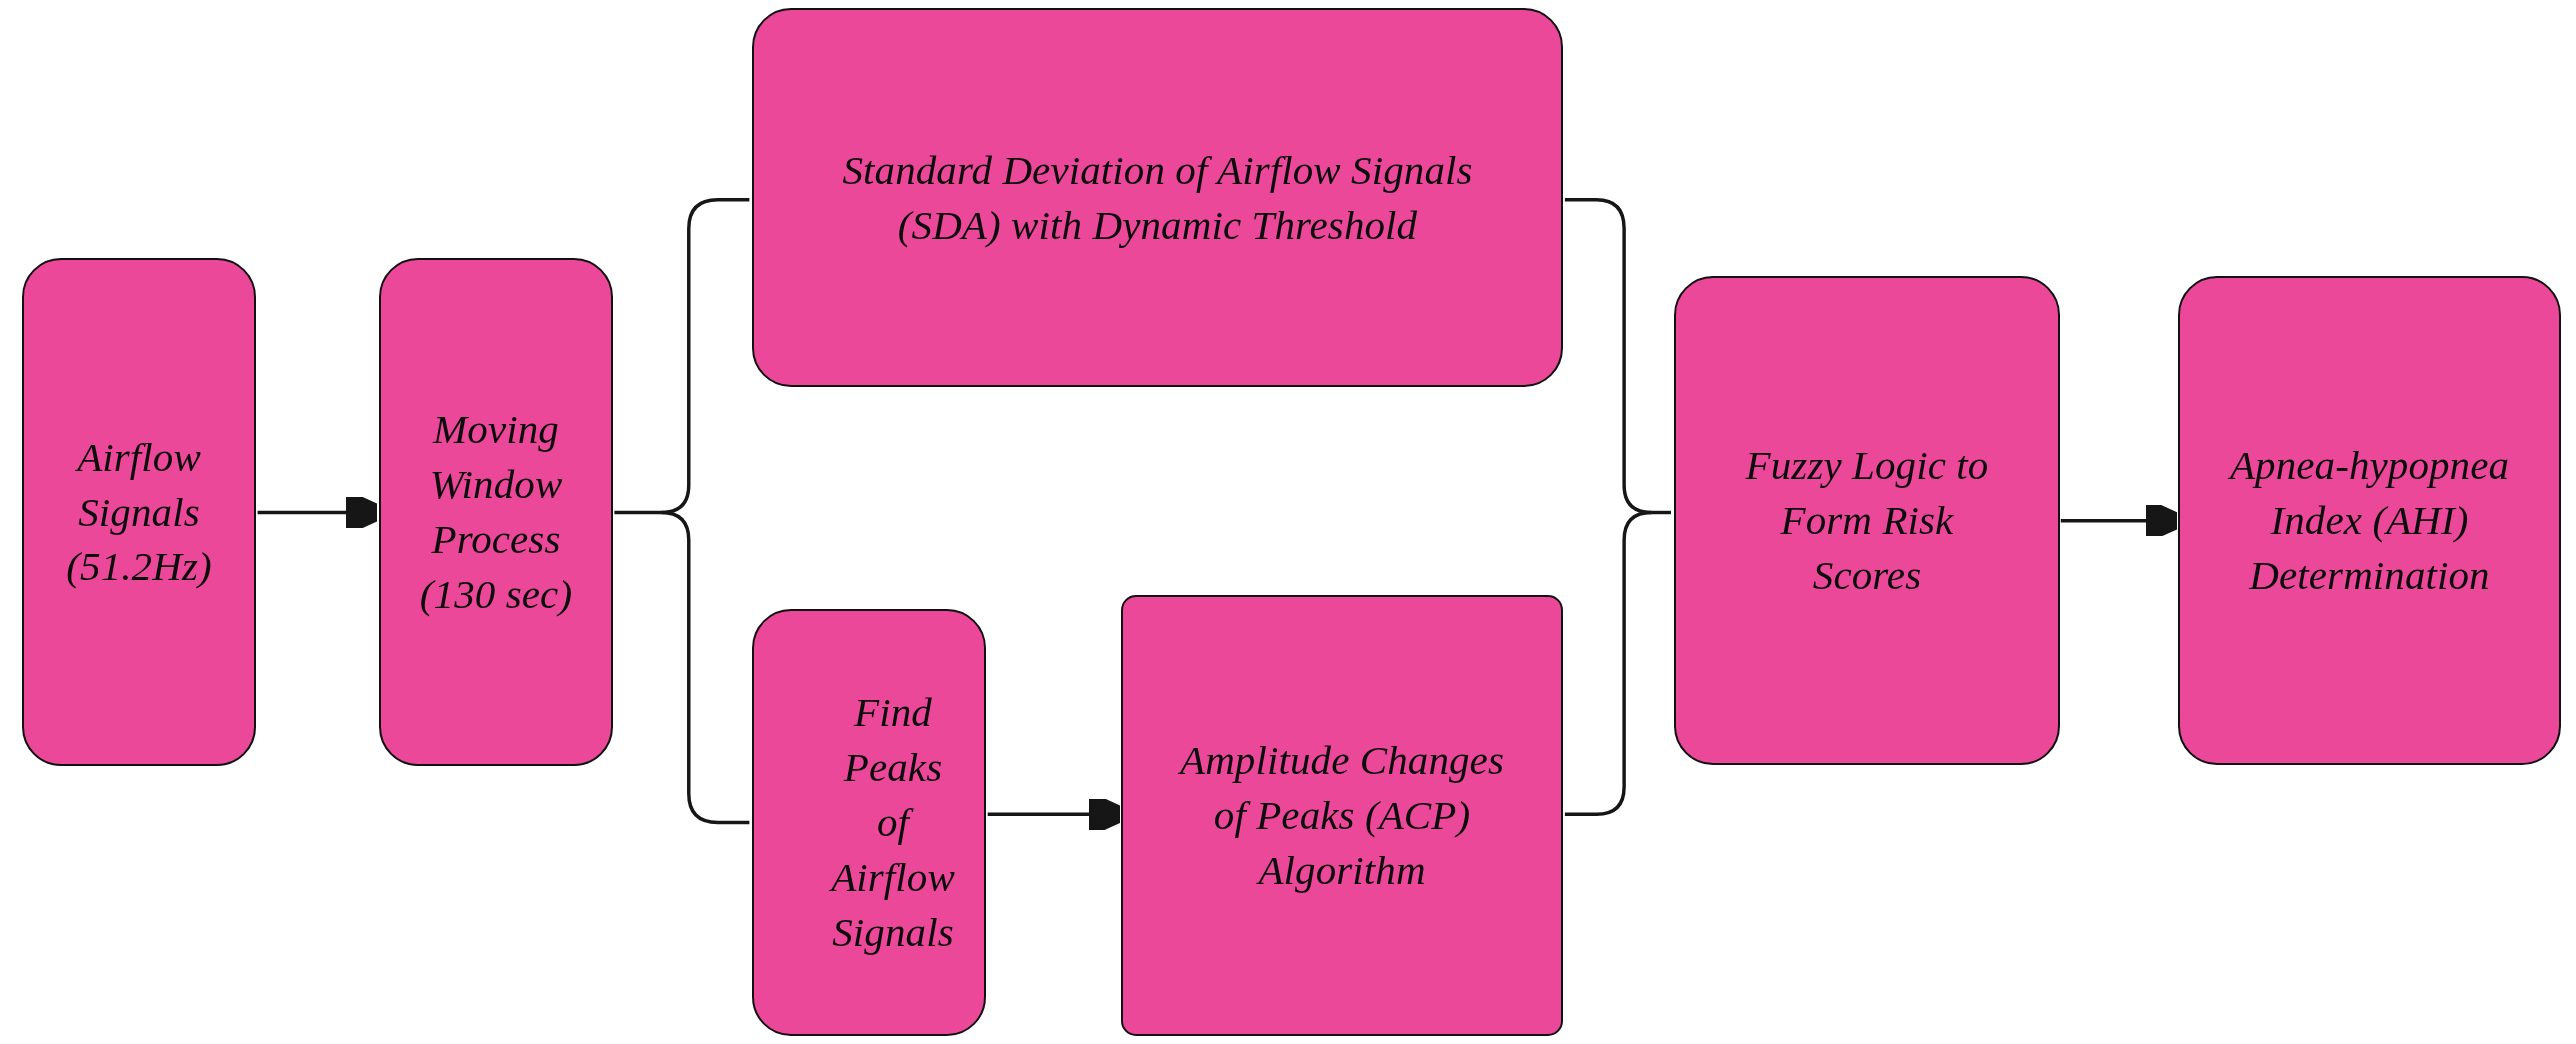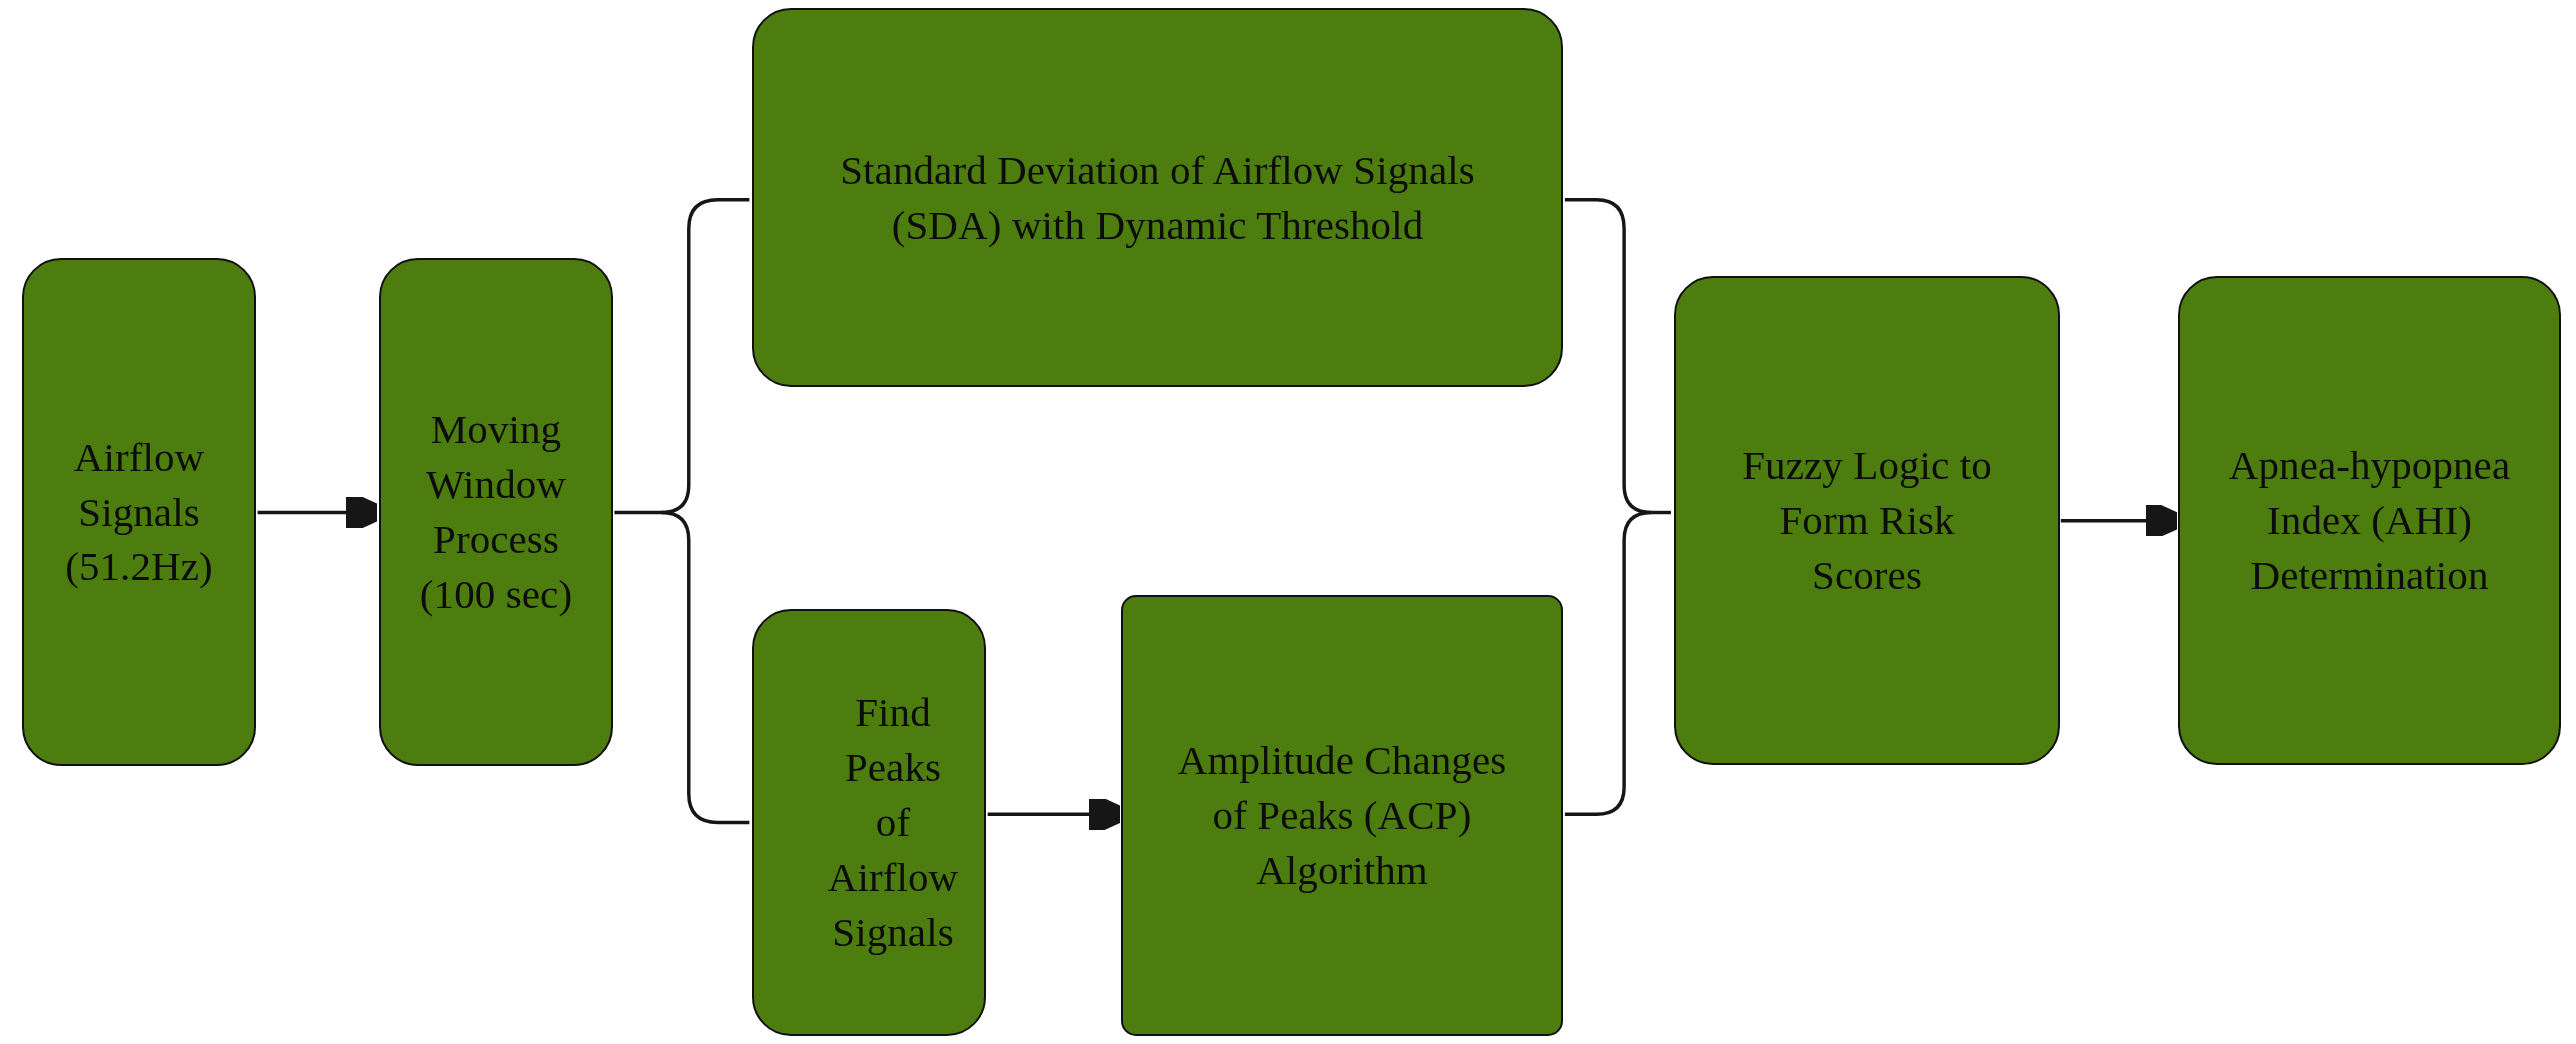--- a/index.html
+++ b/index.html
@@ -13,29 +13,30 @@
     height: 1045px;
     background: #ffffff;
     overflow: hidden;
     font-family: "Liberation Serif", "DejaVu Serif", serif;
   }
   .node {
     position: absolute;
     box-sizing: border-box;
     border: 2.8px solid #111111;
     border-radius: 39px;
-    background: #4d7c0f;
+    background: #ec4899;
     display: flex;
     align-items: center;
     justify-content: center;
     text-align: center;
     color: #0c0c0c;
     line-height: 1.34;
     letter-spacing: 0.1px;
     z-index: 3;
+    font-style: italic;
   }
   .node .label {
     display: block;
     width: 100%;
     padding: 0 9.6px;
     white-space: pre-line;
   }
   
   #node-airflow-signals  { left: 22px;   top: 258px;  width: 234px;  height: 508px; font-size: 41px; }
   #node-moving-window    { left: 379px;  top: 258px;  width: 234px;  height: 508px; font-size: 41px; }
@@ -105,21 +106,21 @@
   <div class="node" id="node-airflow-signals">
     <span class="label">Airflow
 Signals
 (51.2Hz)</span>
   </div>
 
   <div class="node" id="node-moving-window">
     <span class="label">Moving
 Window
 Process
-(100 sec)</span>
+(130 sec)</span>
   </div>
 
   <div class="node" id="node-sda">
     <span class="label">Standard Deviation of Airflow Signals
 (SDA) with Dynamic Threshold</span>
   </div>
 
   <div class="node" id="node-find-peaks">
     <span class="label">Find Peaks
 of

